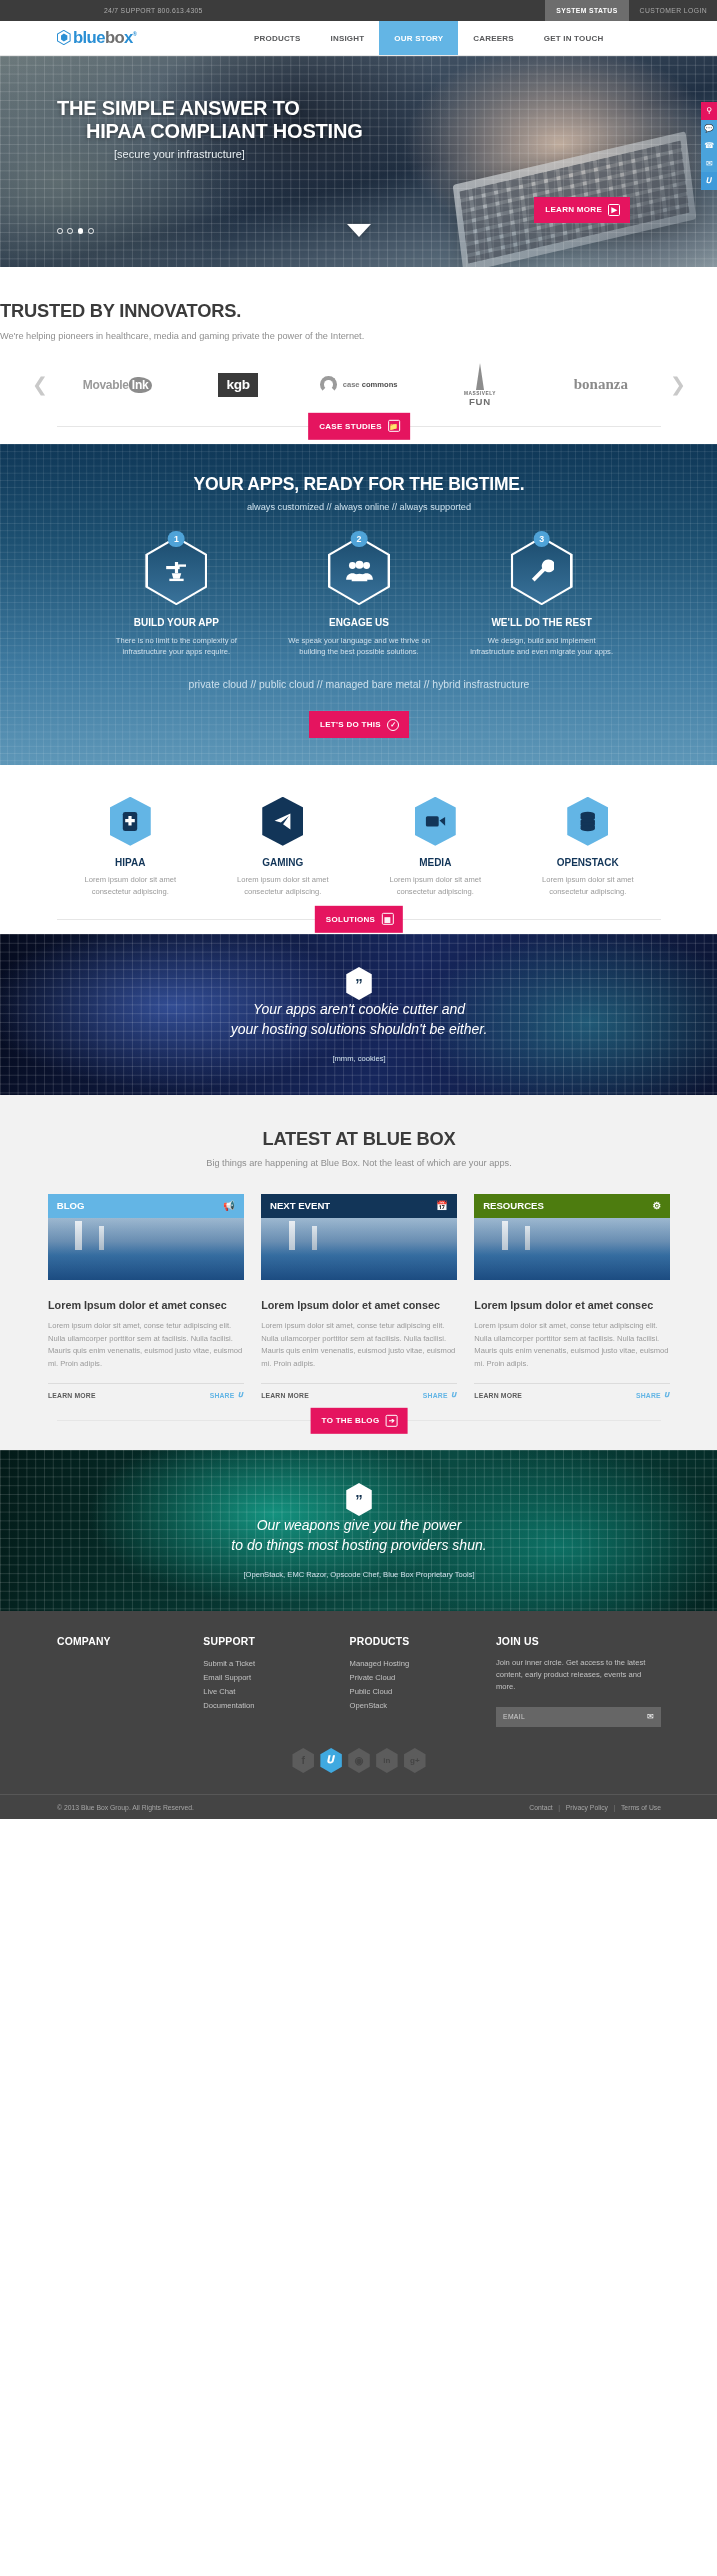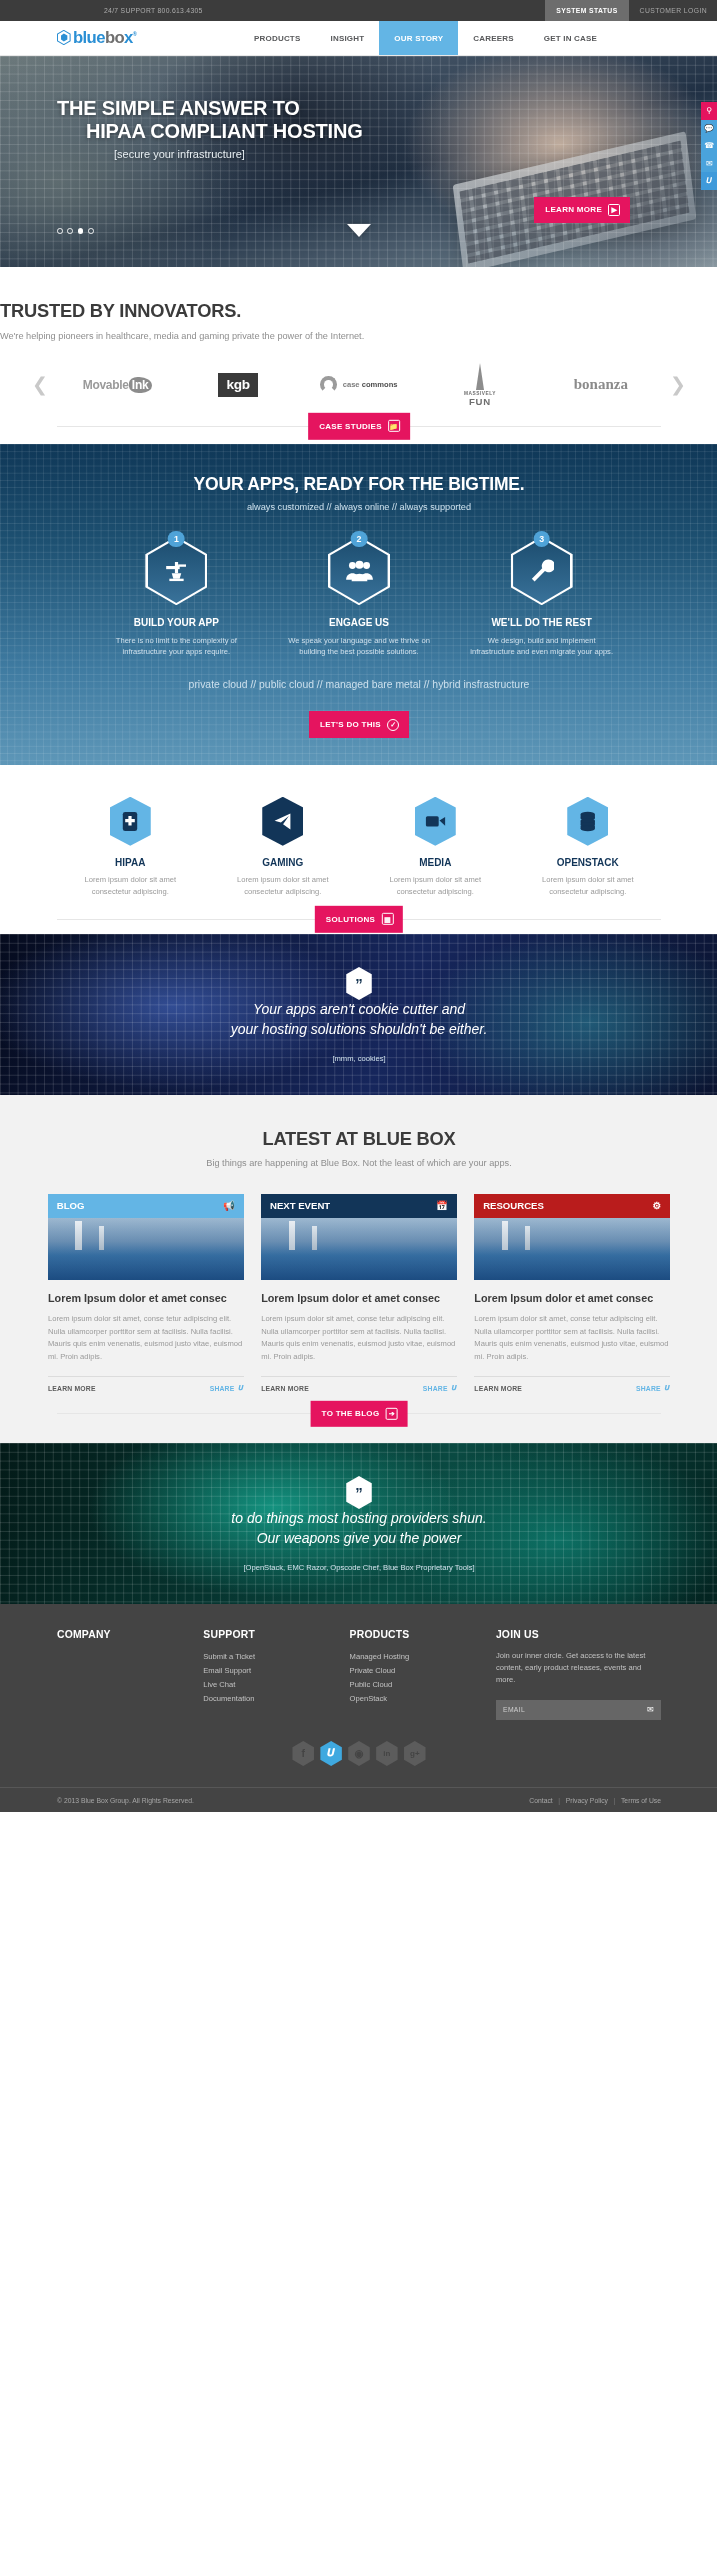--- a/index.html
+++ b/index.html
@@ -254,37 +254,37 @@
   .latest .head { text-align: center; }
   .cards { display: flex; justify-content: center; gap: 17.5px; padding: 0 48px; margin-top: 25.5px; }
   .card { flex: 1; }
   .card .chead {
     display: flex; align-items: center; justify-content: space-between;
     padding: 6.4px 8.8px; color: #fff; font-size: 9.6px; font-weight: bold;
     text-transform: uppercase;
   }
   .chead.blue { background: #63b5e5; }
   .chead.navy { background: #123558; }
-  .chead.gray { background: #b91c1c; }
+  .chead.gray { background: #4d7c0f; }
   .card .thumb {
     height: 62px;
     background:
       linear-gradient(180deg, rgba(150,180,210,.25), rgba(30,70,120,.35)),
       linear-gradient(180deg,#9fb9cf 0%,#6d93b6 38%,#2e6ea5 60%,#1b4f86 100%);
     position: relative; overflow: hidden;
   }
   .card .thumb::before {
     content: ""; position: absolute; left: 14%; top: 6%; width: 6.4px; height: 46%;
     background: linear-gradient(180deg,#e9eef3,#b9c6d2);
   }
   .card .thumb::after {
     content: ""; position: absolute; left: 26%; top: 14%; width: 4.8px; height: 38%;
     background: linear-gradient(180deg,#dde5ec,#a9b8c6);
   }
-  .card h3 { font-size: 10.8px; font-weight: bold; color: #3b3b3b; line-height: 1.35; margin-top: 11px; }
+  .card h3 { font-size: 10.8px; font-weight: bold; color: #3b3b3b; line-height: 1.35; margin-top: 18px; }
   .card p { font-size: 7.6px; color: #9a9a9a; line-height: 1.65; margin-top: 8px; font-weight: 300; }
   .card .cfoot {
     display: flex; align-items: center; justify-content: space-between;
     margin-top: 12.8px; border-top: 0.8px solid #dcdcdc; padding-top: 7.2px;
   }
   .card .lm { font-size: 6.8px; font-weight: bold; color: #5a5a5a; letter-spacing: 0.2px; text-transform: uppercase; }
   .card .sh { font-size: 6.8px; font-weight: bold; color: #63b5e5; letter-spacing: 0.2px; display: flex; align-items: center; gap: 4px; text-transform: uppercase; }
 
   
   .footer { background: #444; padding: 25.5px 0 0; }
@@ -338,21 +338,21 @@
           <path d="M17 9 L26 14 L26 24 L17 29 L10 24 L10 14 Z" fill="#2a8fd4"></path>
         </svg>
         <div class="word"><span class="b1">blue</span><span class="b2">bo</span><span class="b3">x</span><span class="tm">®</span></div>
       </div>
     </div>
     <div class="nav-items">
       <div class="nav-item">PRODUCTS</div>
       <div class="nav-item">INSIGHT</div>
       <div class="nav-item active">OUR STORY</div>
       <div class="nav-item">CAREERS</div>
-      <div class="nav-item">GET IN CASE</div>
+      <div class="nav-item">GET IN TOUCH</div>
     </div>
   </div>
 
   <div class="hero">
     <div class="photo"></div>
     <div class="keyboard">
         <div class="keys"></div>
       </div>
     <div class="grid-overlay"></div>
     <div class="hero-inner">
@@ -610,22 +610,22 @@
       </div>
     </div>
   </div>
 
   <div class="quoteband teal">
     <div class="grid-overlay"></div>
     <div class="qhex">
         <span>”</span>
       </div>
     <div class="qtext">
+      <div>Our weapons give you the power</div>
       <div>to do things most hosting providers shun.</div>
-      <div>Our weapons give you the power</div>
     </div>
     <div class="qsmall">[OpenStack, EMC Razor, Opscode Chef, Blue Box Proprietary Tools]</div>
   </div>
 
   <div class="footer">
     <div class="fcols">
       <div class="fcol">
         <h5>COMPANY</h5>
       </div>
       <div class="fcol">

